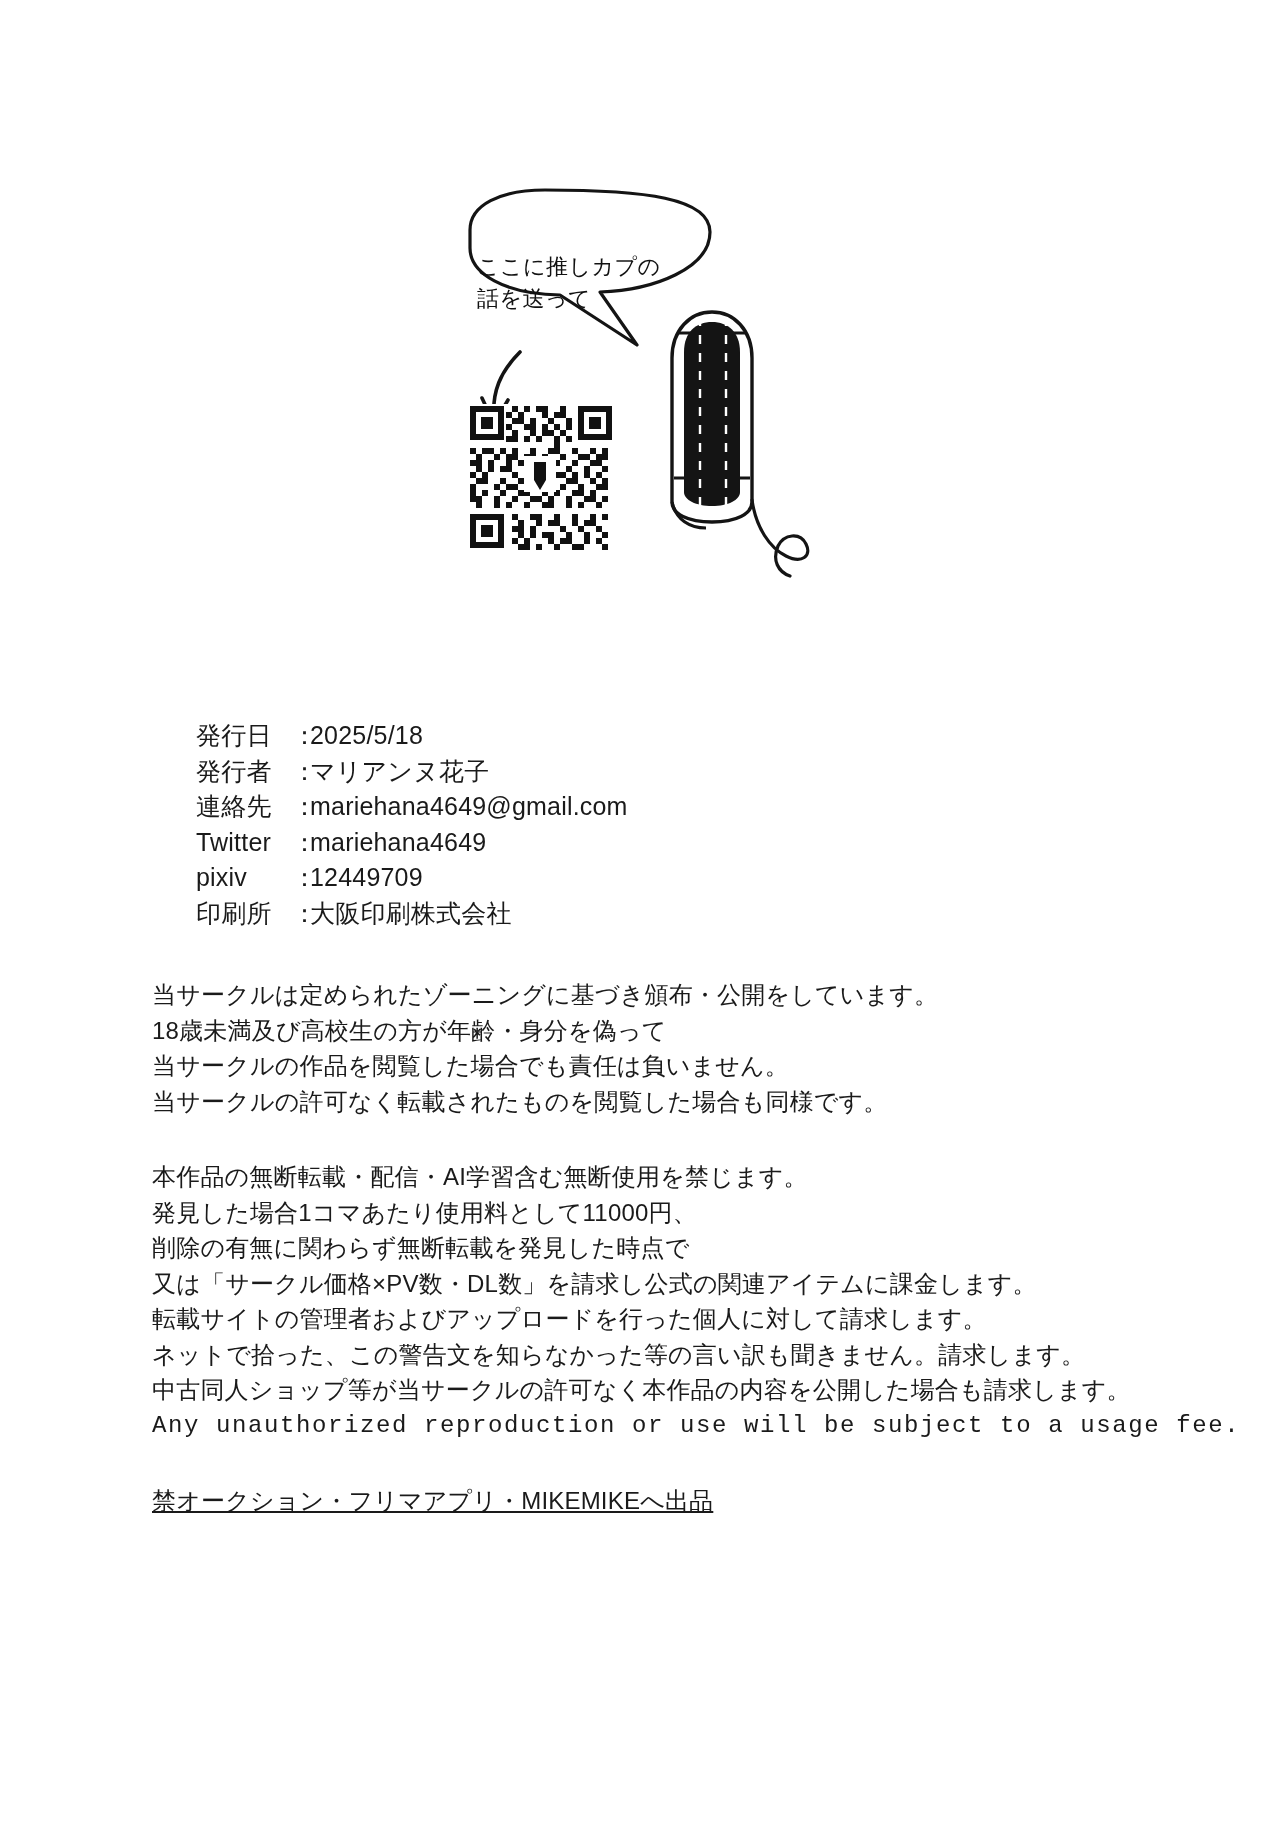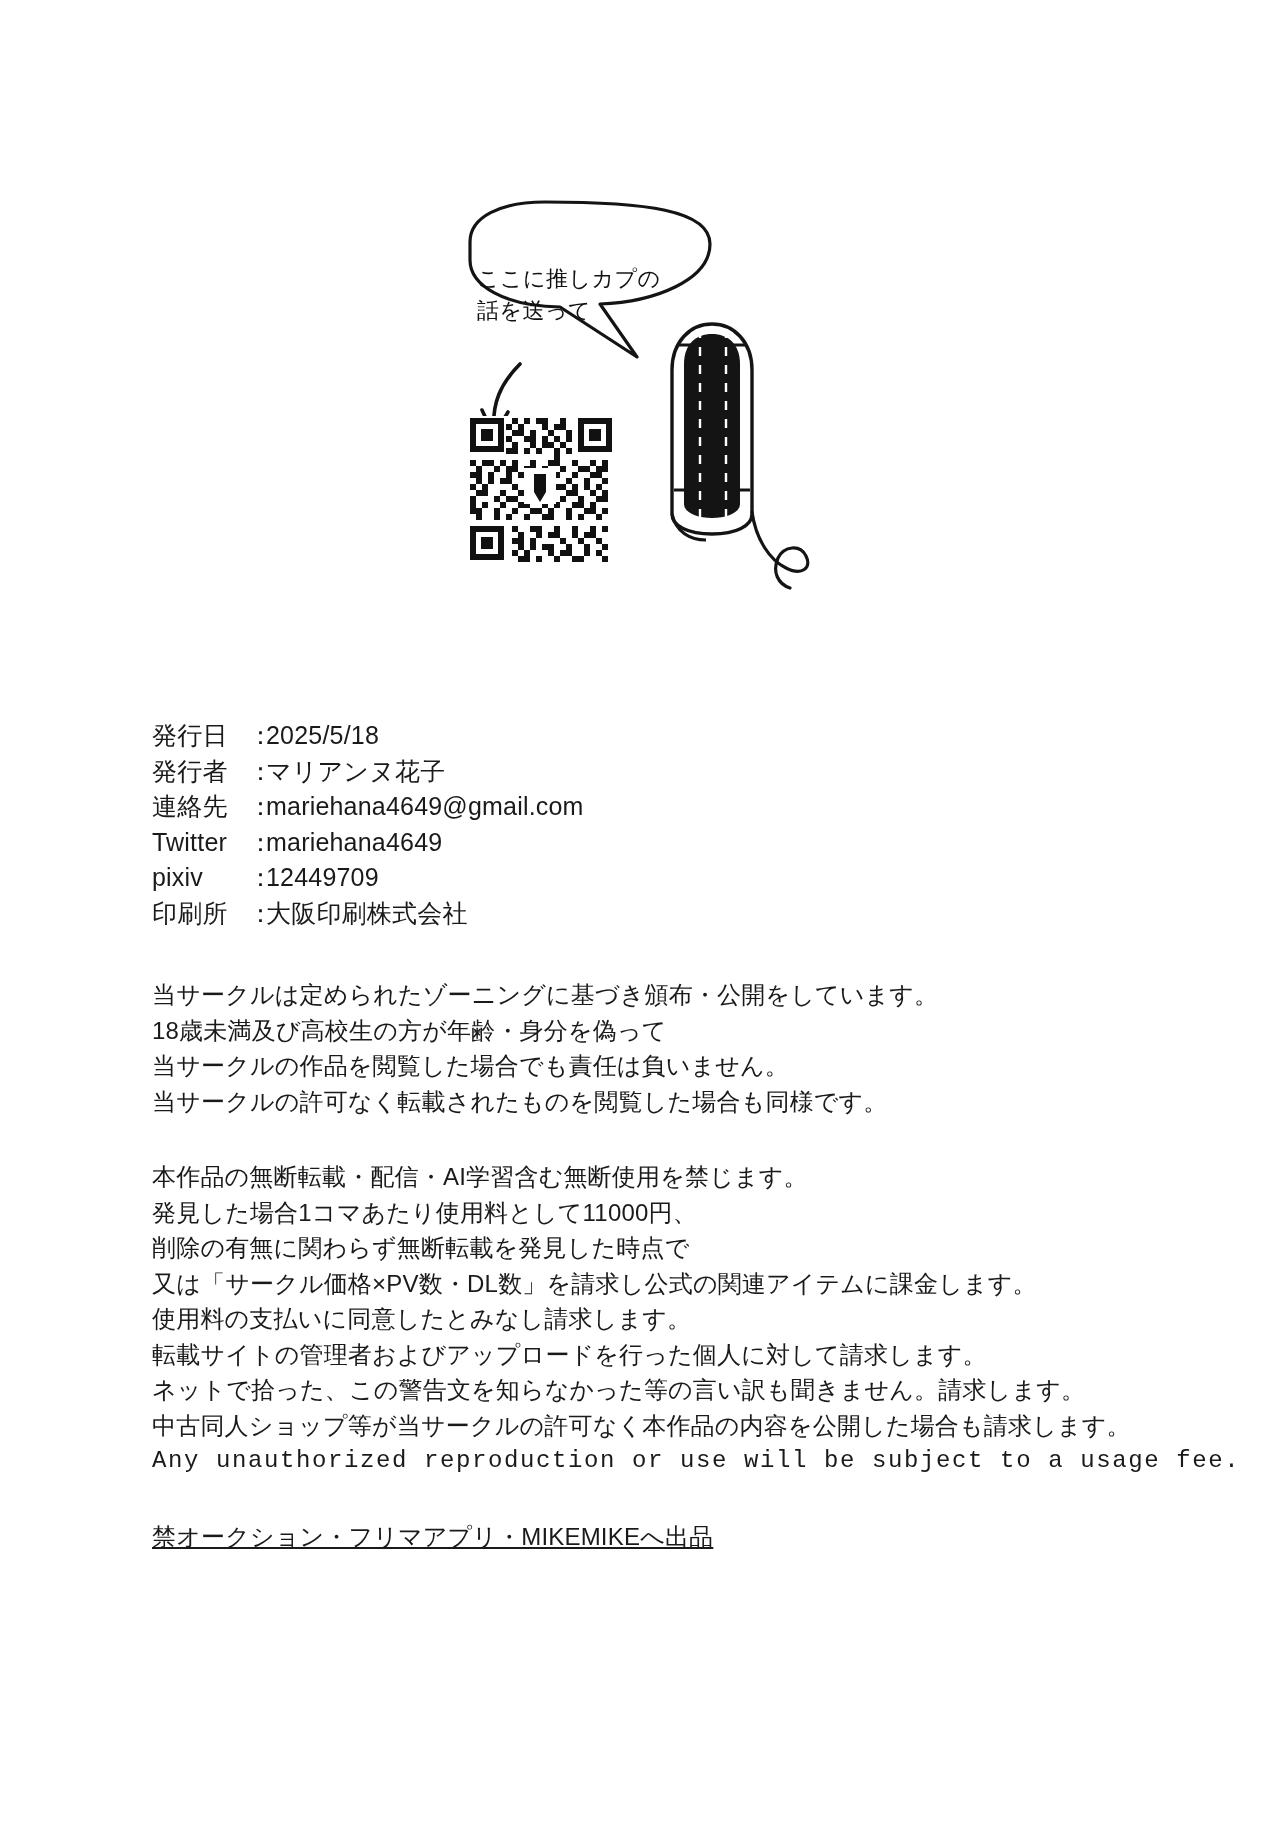--- a/index.html
+++ b/index.html
@@ -14,21 +14,21 @@
     position: relative;
     font-family: "Liberation Sans", "DejaVu Sans", sans-serif;
     color: #1a1a1a;
     overflow: hidden;
   }
 
   
   #illustration {
     position: absolute;
     left: 0;
-    top: 12px;
+    top: 0;
     width: 1123px;
     height: 600px;
   }
 
   .speech-text {
     position: absolute;
     left: 477px;
     top: 251px;
     width: 210px;
     font-size: 22px;
@@ -60,20 +60,21 @@
   .meta-row {
     display: block;
     font-size: 25px;
     line-height: 1.42;
     white-space: nowrap;
     letter-spacing: 0.2px;
   }
   .meta-label {
     display: inline-block;
     min-width: 96px;
+    margin-left: 44px;
   }
   .meta-sep {
     display: inline-block;
     width: 18px;
   }
 
   .para {
     margin: 0 0 40px 0;
   }
   .para .line {
@@ -329,21 +330,20 @@
     <span class="line">18歳未満及び高校生の方が年齢・身分を偽って</span>
     <span class="line">当サークルの作品を閲覧した場合でも責任は負いません。</span>
     <span class="line">当サークルの許可なく転載されたものを閲覧した場合も同様です。</span>
   </div>
 
   <div class="para">
     <span class="line">本作品の無断転載・配信・AI学習含む無断使用を禁じます。</span>
     <span class="line">発見した場合1コマあたり使用料として11000円、</span>
     <span class="line">削除の有無に関わらず無断転載を発見した時点で</span>
     <span class="line">又は「サークル価格×PV数・DL数」を請求し公式の関連アイテムに課金します。</span>
-    <span class="line">使用料の支払いに同意したとみなし請求します。</span>
     <span class="line">転載サイトの管理者およびアップロードを行った個人に対して請求します。</span>
     <span class="line">ネットで拾った、この警告文を知らなかった等の言い訳も聞きません。請求します。</span>
     <span class="line">中古同人ショップ等が当サークルの許可なく本作品の内容を公開した場合も請求します。</span>
     <span class="line latin">Any unauthorized reproduction or use will be subject to a usage fee.</span>
   </div>
 
   <span class="tail-line">禁オークション・フリマアプリ・MIKEMIKEへ出品</span>
   <div class="tail-gap"></div>
 </div>
 

